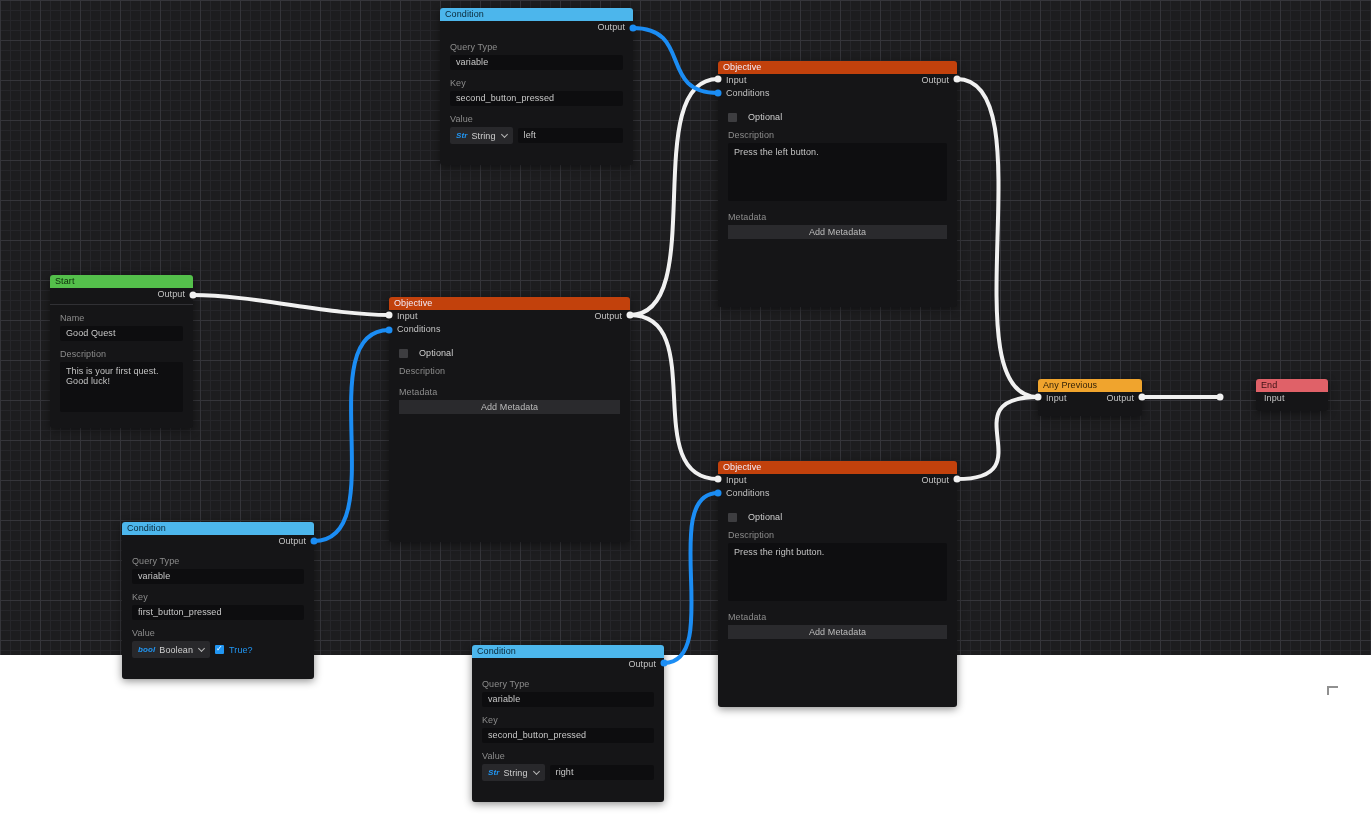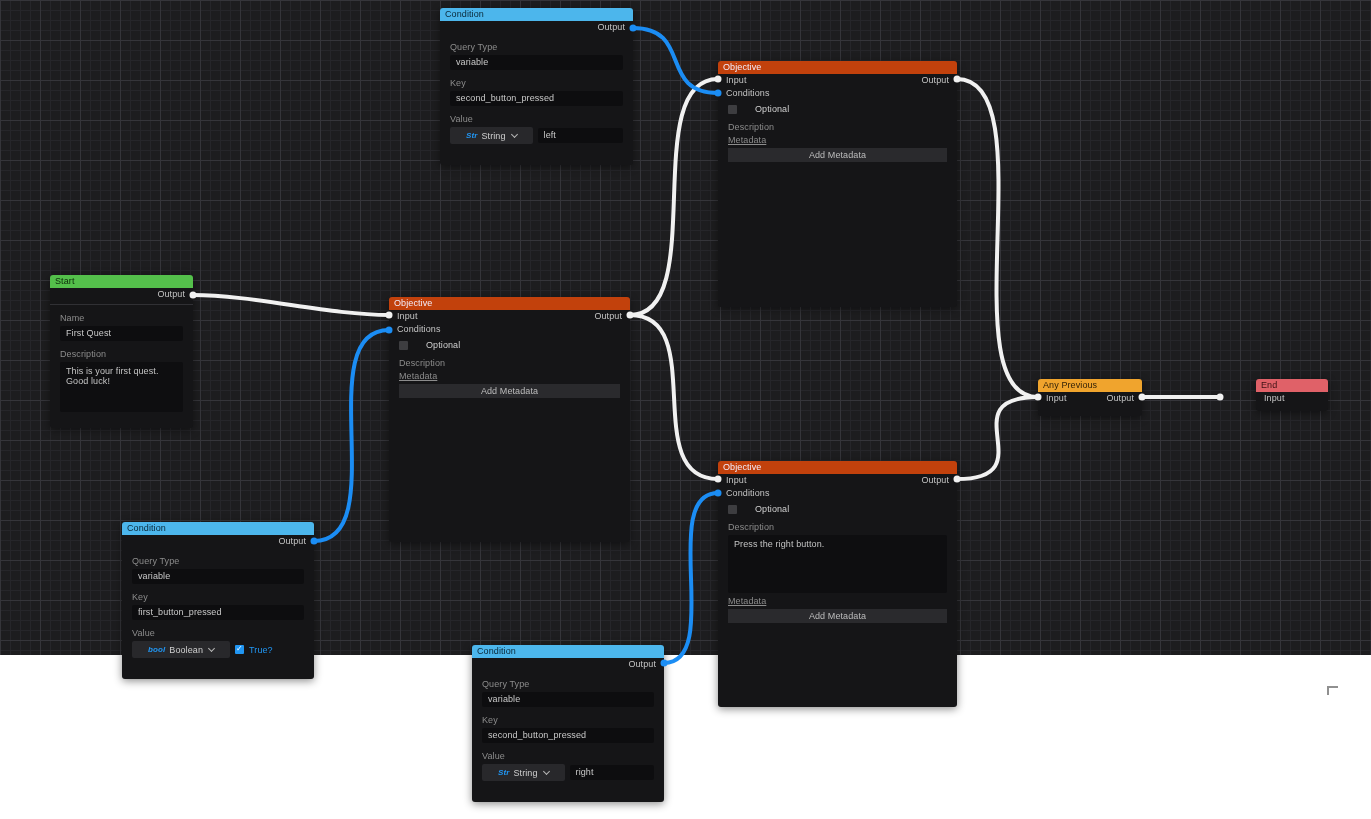--- a/index.html
+++ b/index.html
@@ -24,32 +24,32 @@
   .hdr-condition{background:#4cb6ec;color:#0b2838;}
   .hdr-objective{background:#c2410c;color:#f2ecfa;}
   .hdr-start{background:#54c04b;color:#0c2a0a;}
   .hdr-any{background:#f0a42d;color:#332208;}
   .hdr-end{background:#e06168;color:#3c1114;}
   .prow{display:flex;justify-content:space-between;height:13px;line-height:13px;padding:0 8px;color:#c4c4c4;}
   .prow.single-out{justify-content:flex-end;}
   .prow.single-in{justify-content:flex-start;}
   .divider{border-top:1px solid #303034;margin:3px 0 0 0;}
   .lbl{color:#8c8c8c;margin:8px 10px 3px 10px;height:10px;line-height:10px;}
-  .lbl.tight{margin-top:3px;text-decoration:underline;}
+  .lbl.tight{margin-top:11px;}
   .inp{margin:0 10px;background:#0d0d0f;height:15px;line-height:15px;padding:0 6px;color:#c9c9c9;border-radius:2px;white-space:nowrap;overflow:hidden;}
   .ta{margin:0 10px;background:#0e0e10;padding:4px 6px;color:#c4c4c4;border-radius:2px;}
   .ta.h58{height:50px;}
   .ta.h50{height:42px;}
   .btn{margin:3px 10px 0 10px;background:#2a2a2d;height:14px;line-height:14px;text-align:center;color:#bcbcbc;border-radius:0;cursor:pointer;}
   .vrow{display:flex;align-items:center;margin:0 10px;gap:5px;height:17px;}
-  .sel{display:flex;align-items:center;gap:4px;background:#28282b;height:17px;padding:0 16px;border-radius:2px;cursor:pointer;}
+  .sel{display:flex;align-items:center;gap:4px;background:#28282b;height:17px;padding:0 6px;border-radius:2px;cursor:pointer;}
   .badge{color:#2196f3;font-style:italic;font-weight:bold;font-size:8px;}
   .chev{width:4px;height:4px;border-right:1.2px solid #b5b5b5;border-bottom:1.2px solid #b5b5b5;transform:rotate(45deg);margin-top:-2px;margin-left:2px;flex:none;}
   .vinp{flex:1;background:#0d0d0f;height:15px;line-height:15px;padding:0 6px;color:#c9c9c9;border-radius:2px;}
-  .optrow{display:flex;align-items:center;gap:18px;margin:4px 10px 0 10px;height:10px;}
+  .optrow{display:flex;align-items:center;gap:11px;margin:12px 10px 0 10px;height:10px;}
   .cb{width:9px;height:9px;background:#3d3d40;border-radius:1px;flex:none;cursor:pointer;}
   .cb.checked{background:#2196f3;position:relative;}
   .cb.checked::after{content:"\2713";position:absolute;left:1px;top:-1px;font-size:8px;color:#fff;}
   .bluetext{color:#2196f3;}
   .corner{position:absolute;left:1327px;top:686px;width:9px;height:7px;border-left:2px solid #909090;border-top:2px solid #909090;z-index:1;}
 </style>
 </head>
 <body>
 
 <div class="canvas">
@@ -117,32 +117,33 @@
         <span>Output</span>
       </div>
     <div class="prow single-in">
         <span>Conditions</span>
       </div>
     <div class="optrow">
       <span class="cb"></span>
       <span>Optional</span>
     </div>
     <div class="lbl">Description</div>
+    <div class="ta h58">Press the left button.</div>
     <div class="lbl tight">Metadata</div>
     <div class="btn">Add Metadata</div>
   </div>
 
   <div class="node" style="left:50px;top:275px;width:143px;height:153px;">
     <div class="hdr hdr-start">Start</div>
     <div class="prow single-out">
         <span>Output</span>
       </div>
     <div class="divider"></div>
     <div class="lbl">Name</div>
-    <div class="inp">First Quest</div>
+    <div class="inp">Good Quest</div>
     <div class="lbl">Description</div>
     <div class="ta h50">This is your first quest. Good luck!</div>
   </div>
 
   <div class="node" style="left:389px;top:297px;width:241px;height:245px;">
     <div class="hdr hdr-objective">Objective</div>
     <div class="prow">
         <span>Input</span>
         <span>Output</span>
       </div>

